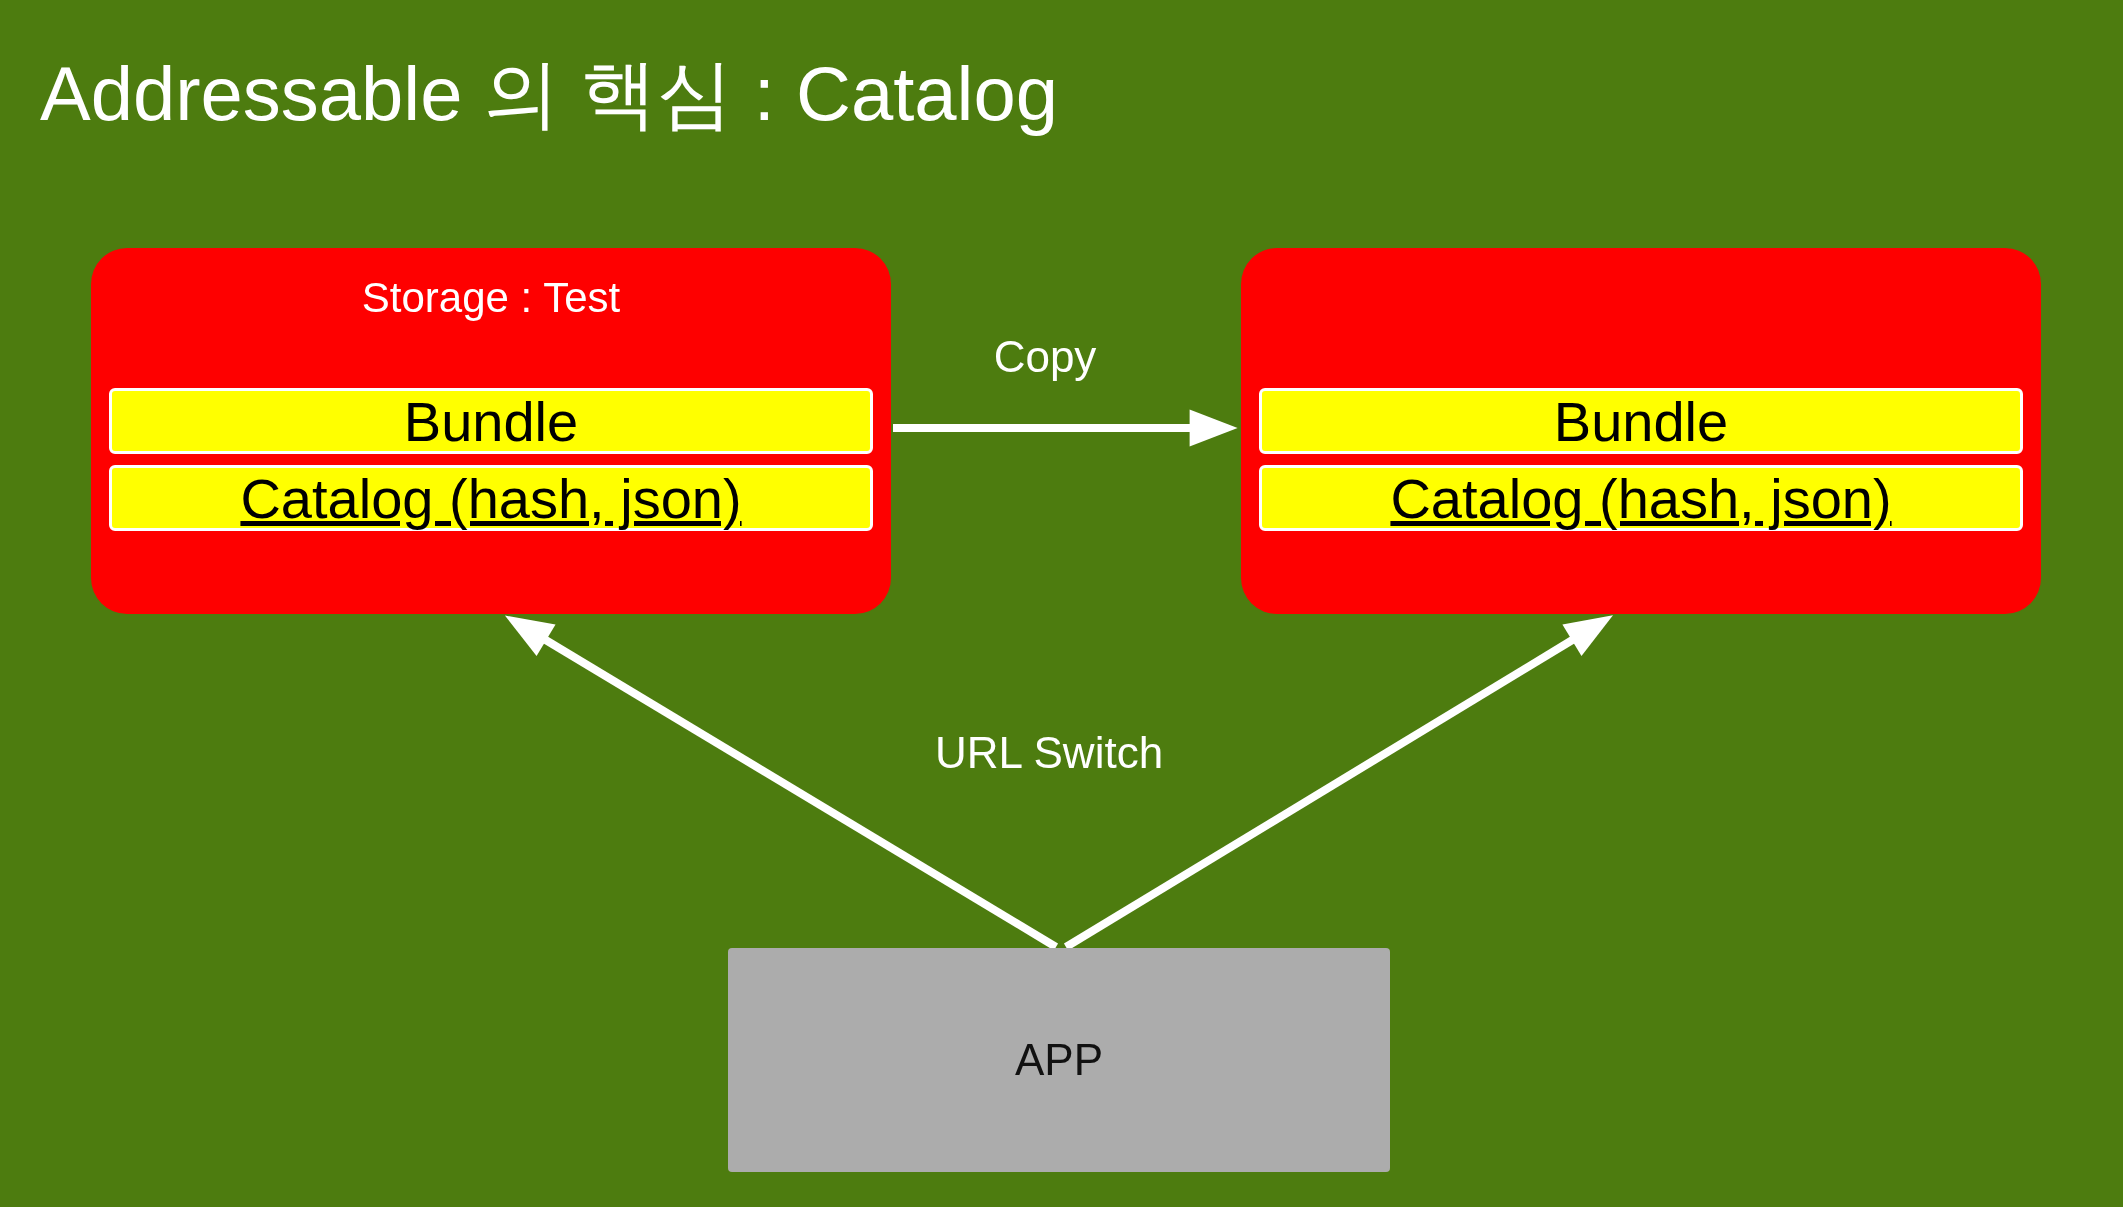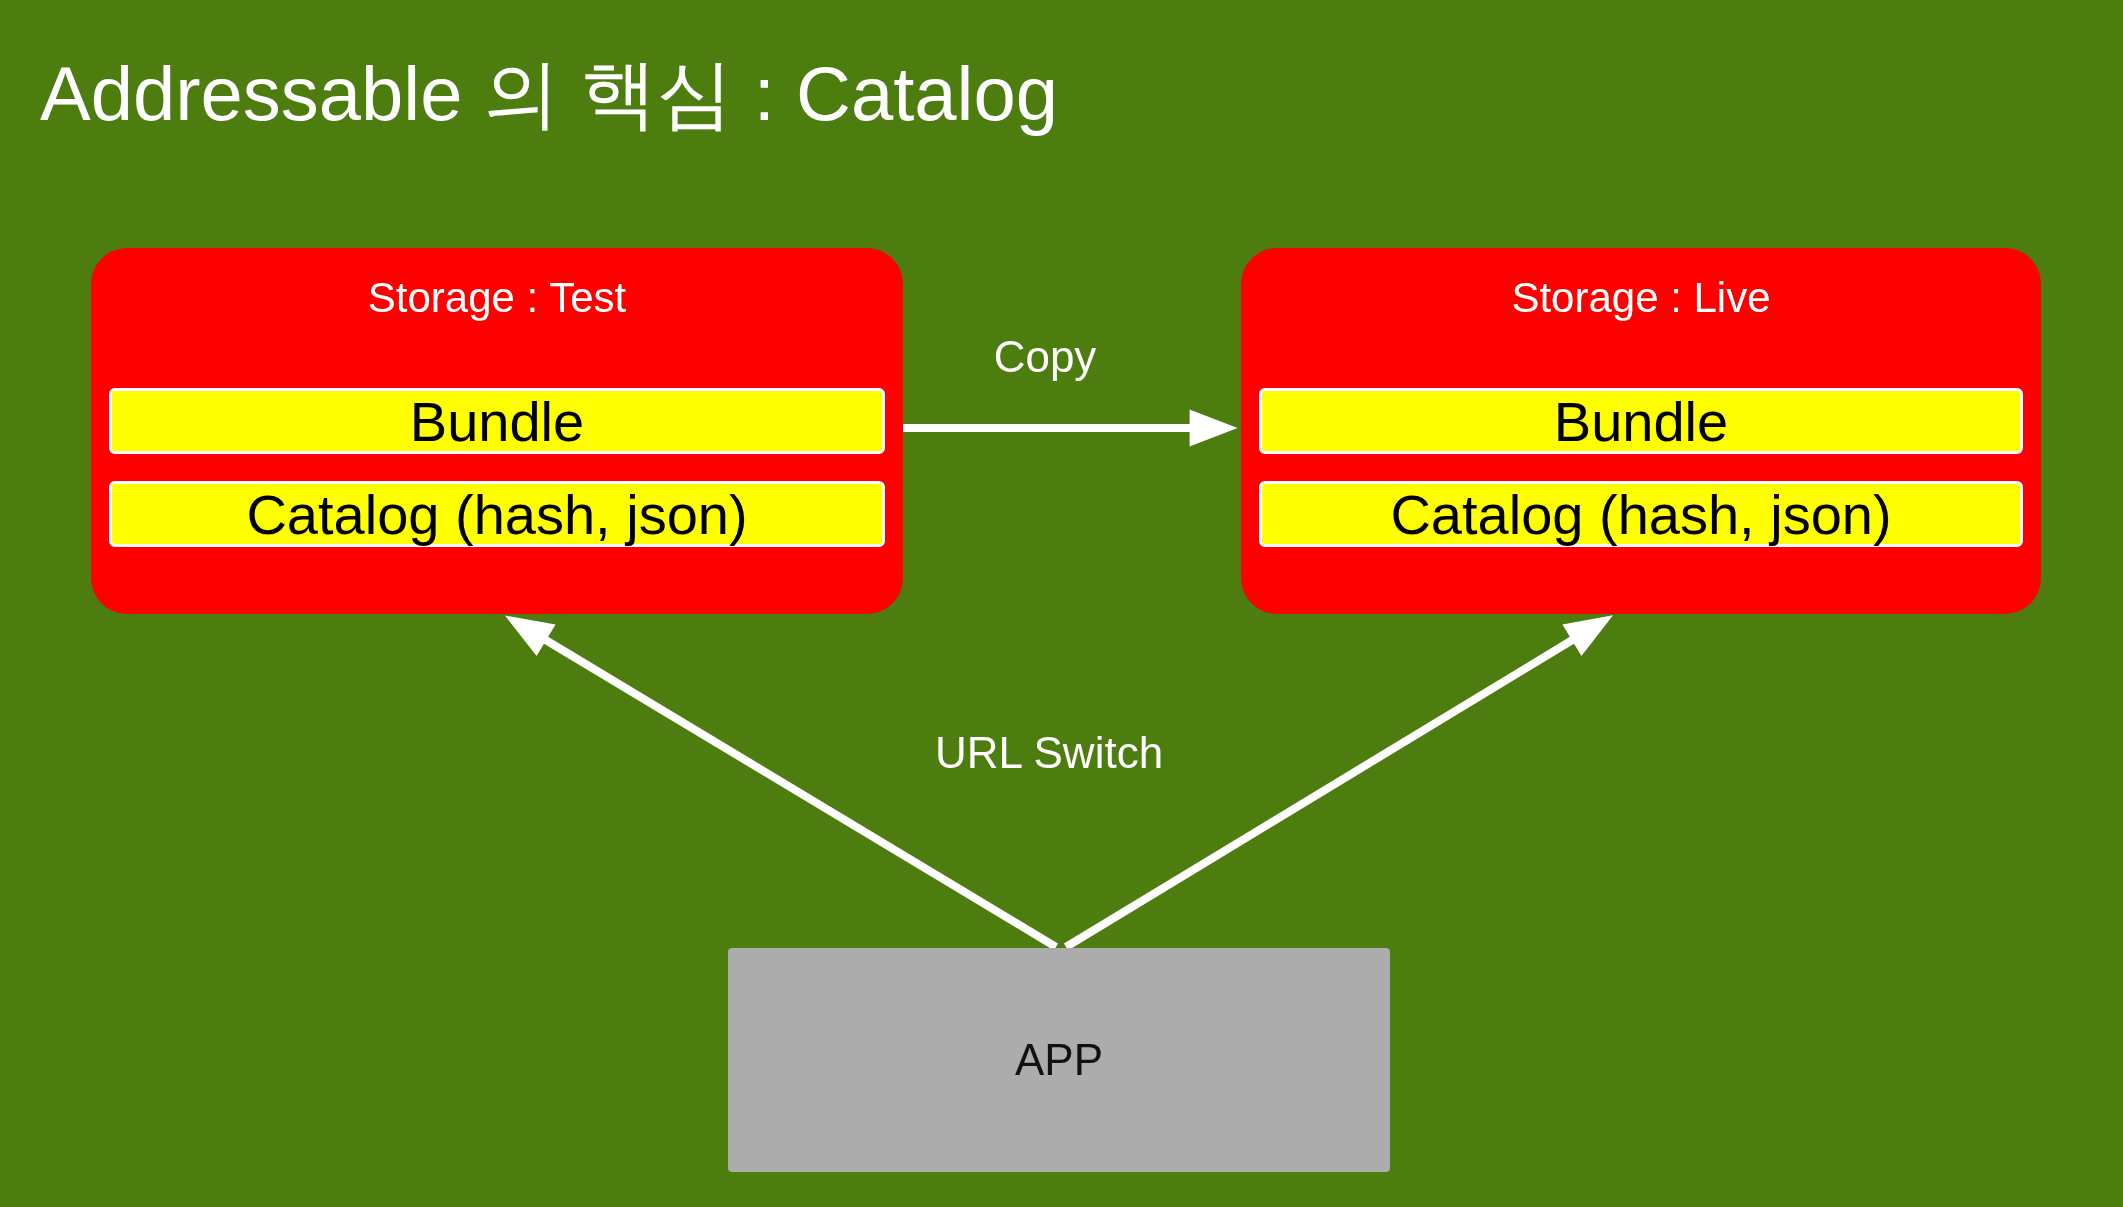--- a/index.html
+++ b/index.html
@@ -26,21 +26,21 @@
     white-space: nowrap;
   }
   .storage-box {
     position: absolute;
     top: 248px;
     width: 800px;
     height: 366px;
     background: #fe0000;
     border-radius: 36px;
   }
-  .storage-box.left  { left: 91px; padding-left: 12px; }
+  .storage-box.left  { left: 91px; }
   .storage-box.right { left: 1241px; }
   .storage-title {
     position: absolute;
     top: 22px;
     left: 0;
     width: 100%;
     text-align: center;
     color: #ffffff;
     font-size: 42px;
     line-height: 1.35;
@@ -54,21 +54,21 @@
     background: #ffff00;
     border: 3px solid #ffffff;
     border-radius: 6px;
     display: flex;
     align-items: center;
     justify-content: center;
     color: #000000;
     font-size: 56px;
   }
   .item-bar.first  { top: 140px; }
-  .item-bar.second { top: 233px; }
+  .item-bar.second { top: 217px; text-decoration: underline; }
   .float-label {
     position: absolute;
     width: 300px;
     text-align: center;
     color: #ffffff;
     font-size: 44px;
     line-height: 1.3;
     white-space: nowrap;
   }
   #copy-label { left: 895px; top: 328px; }
@@ -118,21 +118,20 @@
     <line x1="1066" y1="947" x2="1574" y2="639" marker-end="url(#arrowhead)"></line>
   </svg>
 
   <div class="storage-box left">
     <div class="storage-title">Storage : Test</div>
     <div class="item-bar first">Bundle</div>
     <div class="item-bar second">Catalog (hash, json)</div>
   </div>
 
   <div class="storage-box right">
-    <div class="storage-title">Storage : Live</div>
     <div class="item-bar first">Bundle</div>
     <div class="item-bar second">Catalog (hash, json)</div>
   </div>
 
   <div class="float-label" id="url-switch-label">URL Switch</div>
 
   <div class="float-label" id="copy-label">Copy</div>
 
   <div class="app-box">
     <span>APP</span>

